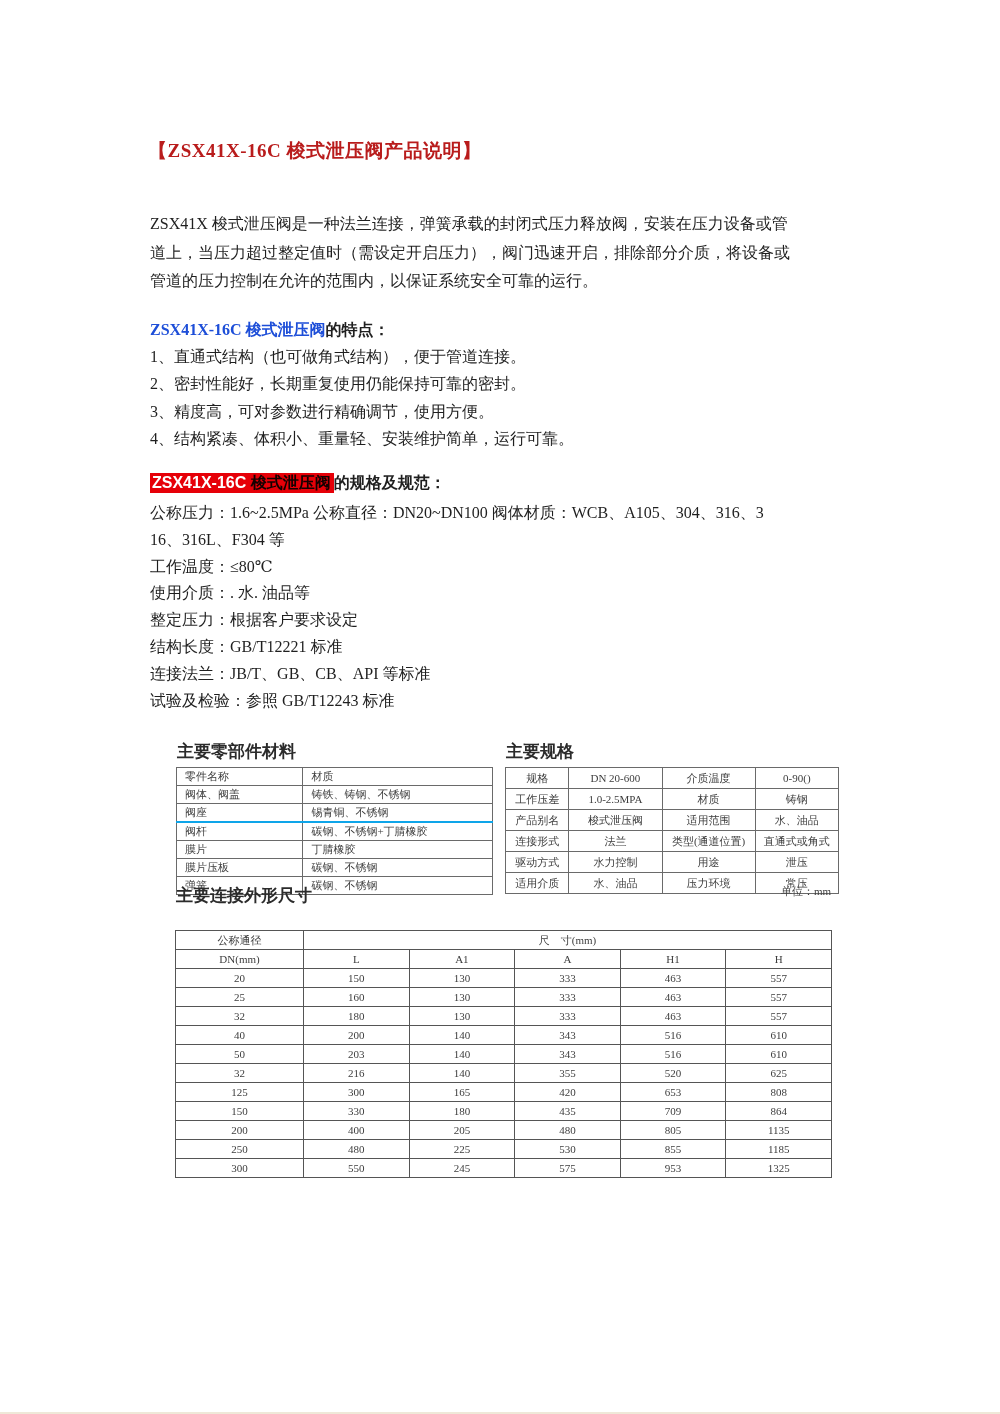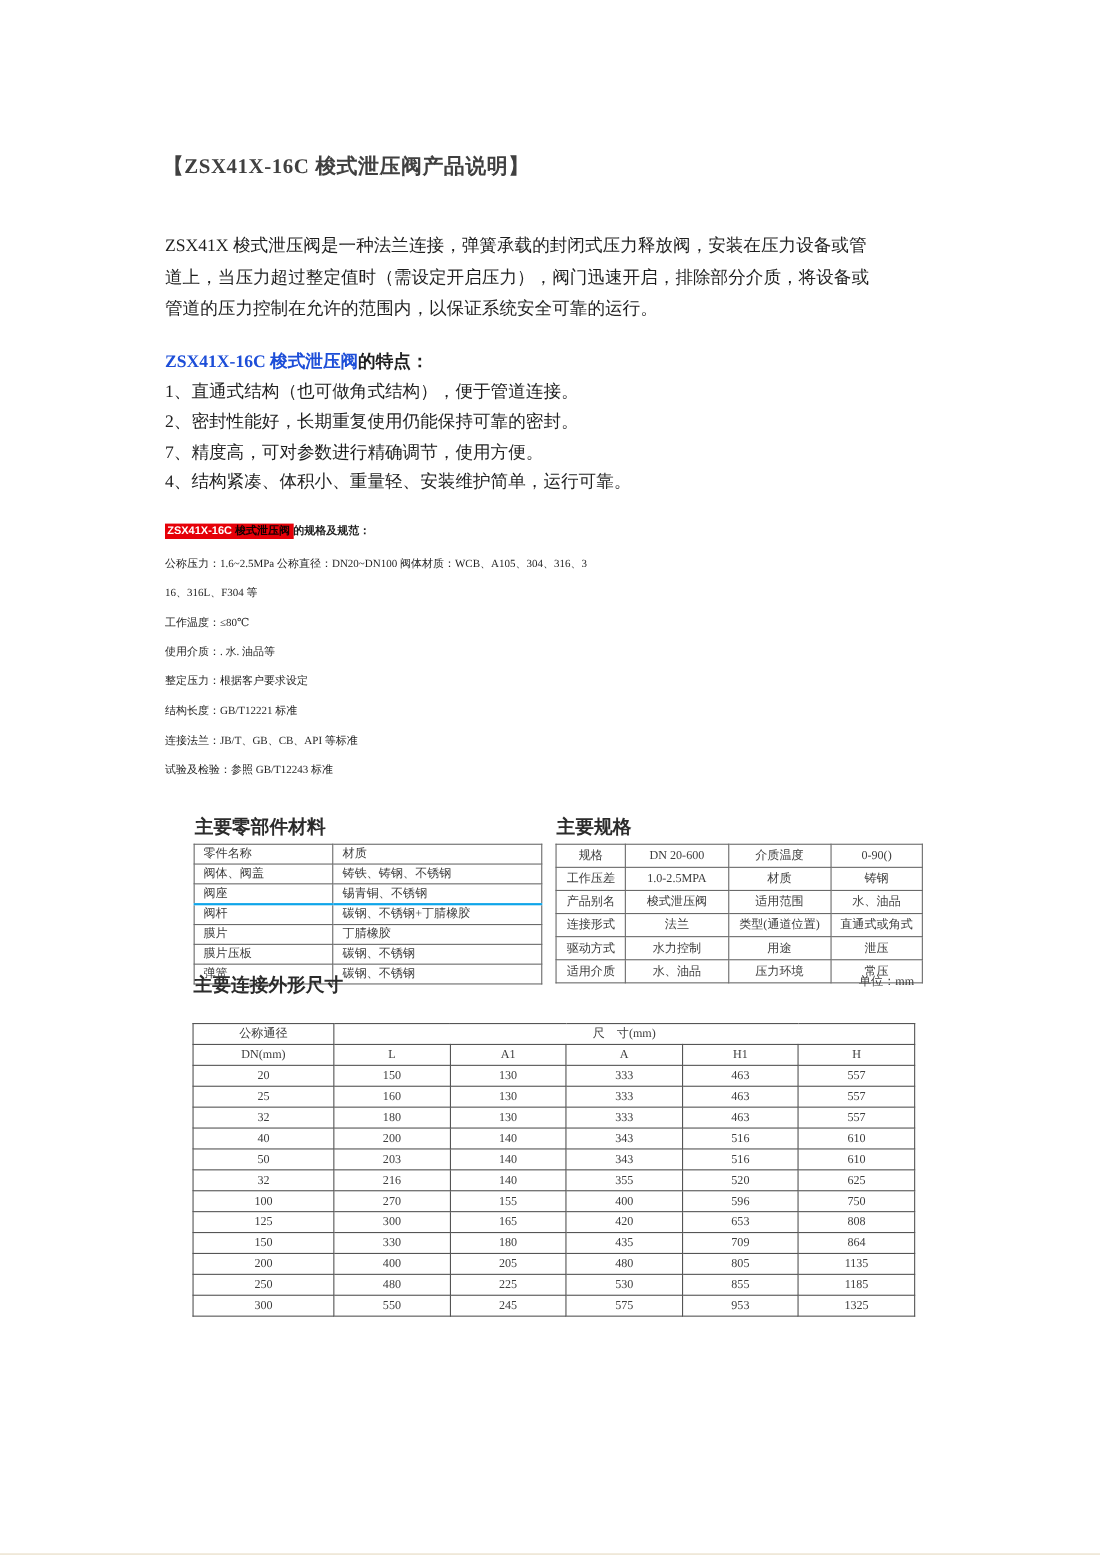--- a/index.html
+++ b/index.html
@@ -4,29 +4,29 @@
 <style>
   html,body{margin:0;padding:0;background:#ffffff;}
   body{
     position:relative;width:1000px;height:1414px;overflow:hidden;
     font-family:"Liberation Serif","DejaVu Serif",serif;
     color:#1f1f1f;
   }
   
   .doc-title{
     position:absolute;left:148px;top:138px;
-    font-size:19px;font-weight:bold;color:#404040;letter-spacing:.5px;
+    font-size:19px;font-weight:bold;color:#b91c1c;letter-spacing:.5px;
   }
   .intro{position:absolute;left:150px;top:210px;width:720px;font-size:16px;}
   .intro .line{line-height:28.5px;white-space:nowrap;}
   .features{position:absolute;left:150px;top:316px;width:720px;font-size:16px;}
   .features-heading{line-height:27px;font-weight:bold;}
   .features-heading .red{color:#1d4ed8;}
   .features .line{line-height:27.3px;white-space:nowrap;}
-  .specs{position:absolute;left:150px;top:469px;width:730px;font-size:10px;}
+  .specs{position:absolute;left:150px;top:469px;width:730px;font-size:16px;}
   .specs-heading{line-height:27px;font-weight:bold;margin-bottom:4px;}
   .hl{background:#e60008;padding:1px 3px 2px 2px;}
   .hl-code{color:#ffffff;font-family:"Liberation Sans","DejaVu Sans",sans-serif;font-weight:bold;}
   .hl-cn{color:#140000;}
   .specs .line{line-height:26.8px;white-space:nowrap;}
   
   .tbl-title{
     font-family:"Liberation Sans","DejaVu Sans",sans-serif;
     font-size:17px;font-weight:bold;color:#2b2b2b;margin:0 0 4px 1px;
   }
@@ -67,21 +67,21 @@
     <div class="line">管道的压力控制在允许的范围内，以保证系统安全可靠的运行。</div>
   </div>
 
 <div class="features">
   <div class="features-heading">
     <span class="red">ZSX41X-16C 梭式泄压阀</span><span>的特点：</span>
   </div>
   <div>
       <div class="line">1、直通式结构（也可做角式结构），便于管道连接。</div>
       <div class="line">2、密封性能好，长期重复使用仍能保持可靠的密封。</div>
-      <div class="line">7、精度高，可对参数进行精确调节，使用方便。</div>
+      <div class="line">3、精度高，可对参数进行精确调节，使用方便。</div>
       <div class="line">4、结构紧凑、体积小、重量轻、安装维护简单，运行可靠。</div>
     </div>
 </div>
 
 <div class="specs">
   <div class="specs-heading">
     <span class="hl"><span class="hl-code">ZSX41X-16C </span><span class="hl-cn">梭式泄压阀</span></span><span>的规格及规范：</span>
   </div>
   <div>
       <div class="line">公称压力：1.6~2.5MPa 公称直径：DN20~DN100 阀体材质：WCB、A105、304、316、3</div>
@@ -248,28 +248,20 @@
         </tr>
         <tr>
           <td>32</td>
           <td>216</td>
           <td>140</td>
           <td>355</td>
           <td>520</td>
           <td>625</td>
         </tr>
         <tr>
-          <td>100</td>
-          <td>270</td>
-          <td>155</td>
-          <td>400</td>
-          <td>596</td>
-          <td>750</td>
-        </tr>
-        <tr>
           <td>125</td>
           <td>300</td>
           <td>165</td>
           <td>420</td>
           <td>653</td>
           <td>808</td>
         </tr>
         <tr>
           <td>150</td>
           <td>330</td>

